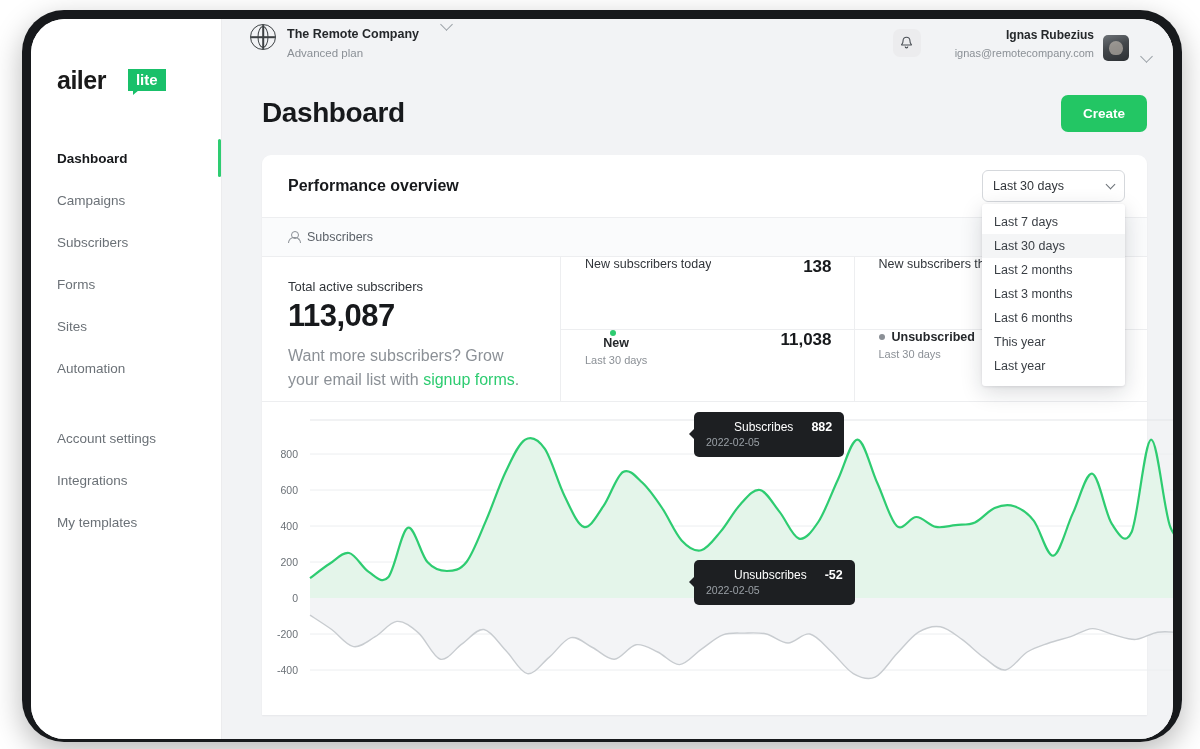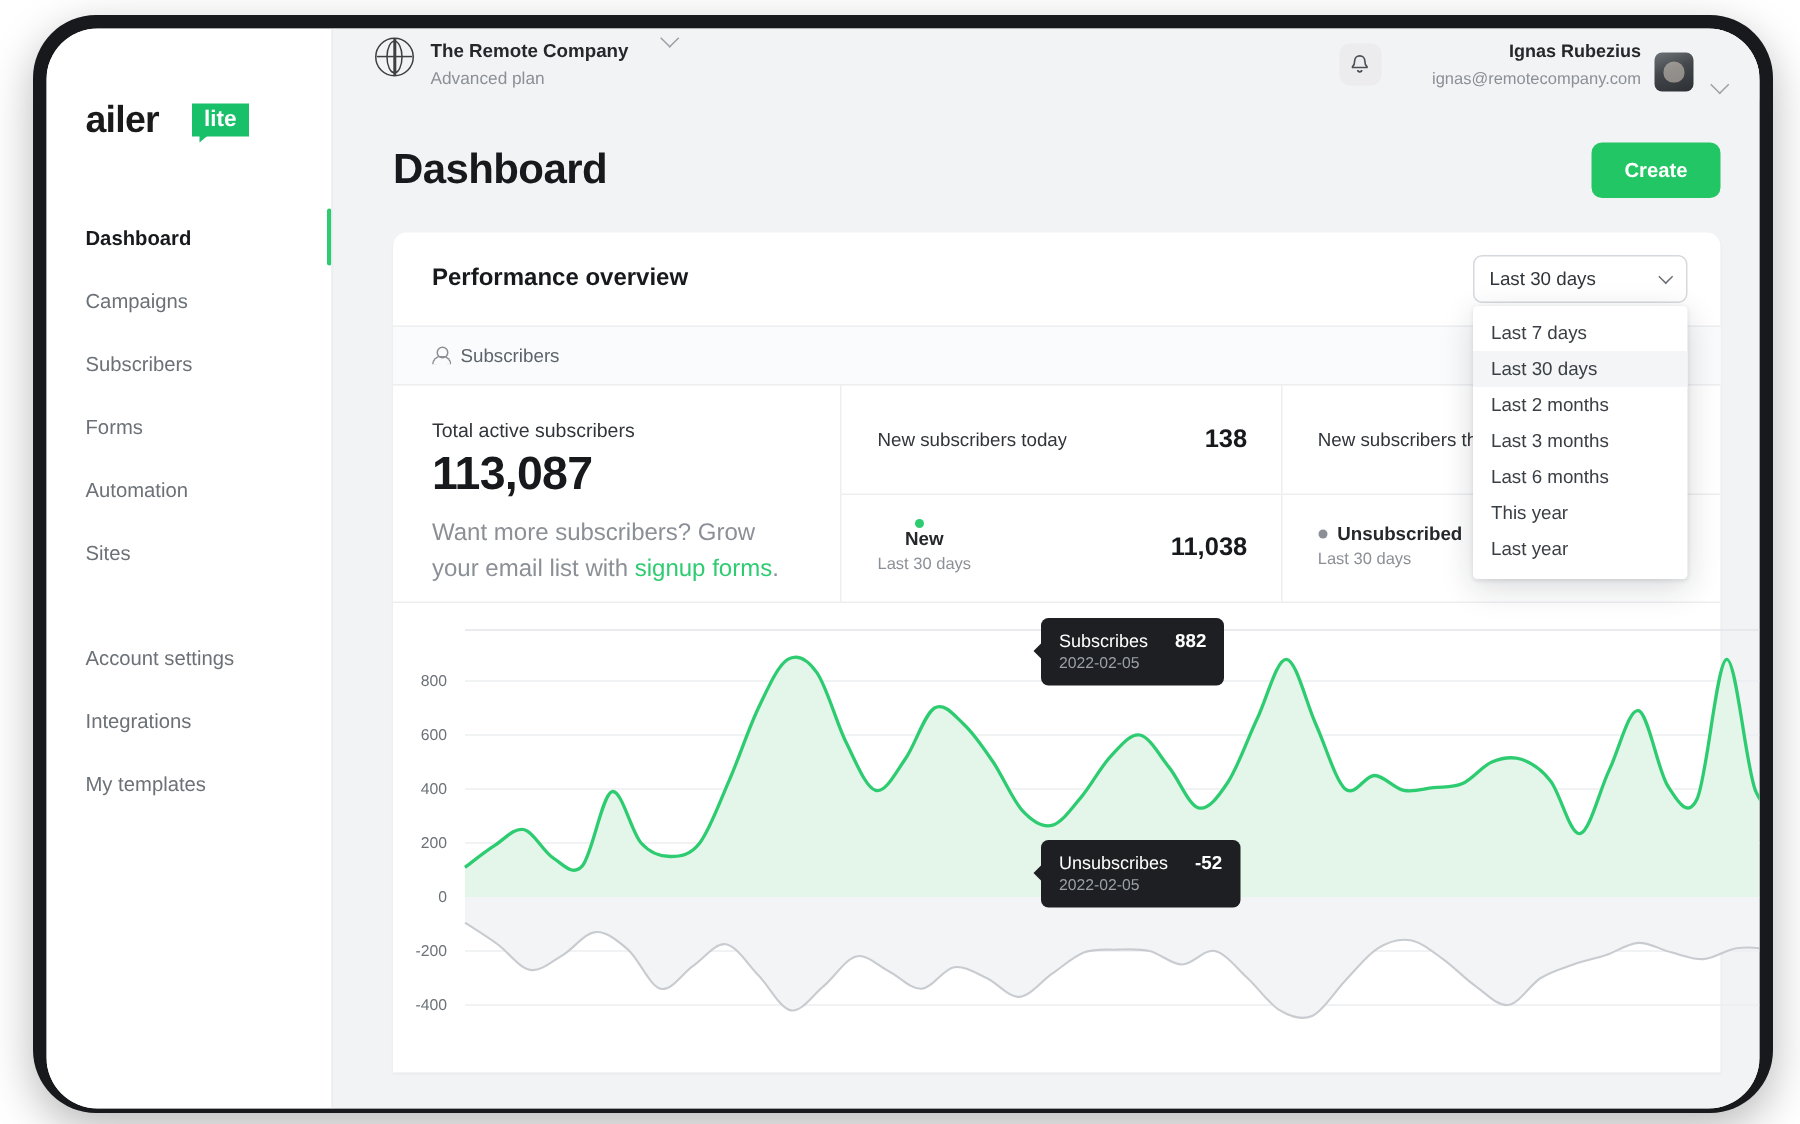--- a/index.html
+++ b/index.html
@@ -271,21 +271,21 @@
   }
   .hint a { color:#2ecc71; text-decoration:none; }
   .stat-cols { display:flex; flex:1 1 auto; }
   .stat-col {
     flex:1 1 0; min-width:0;
     display:flex; flex-direction:column;
   }
   .stat-col + .stat-col { border-left:1px solid #edeef0; }
   .stat-cell {
     flex:1 1 0;
-    display:flex; align-items:center;
+    display:flex; align-items:flex-start;
     padding: 0 22px 0 24px;
   }
   .stat-cell + .stat-cell { border-top: 1px solid #edeef0; }
   .cell-label { font-size: 12.5px; color:#31353a; white-space:nowrap; overflow:hidden; }
   .cell-val { margin-left:auto; font-size:17px; font-weight:700; color:#17191c; }
   .dot { width:6px;height:6px;border-radius:50%;display:inline-block;margin-right:7px; }
   .legend-name { font-size:12.5px; font-weight:700; color:#25282b; }
   .legend-sub { font-size:11px; color:#8b9096; margin-top:2px; }
 
   
@@ -295,21 +295,21 @@
 
   .tooltip {
     position:absolute;
     background:#1d1f22; color:#fff;
     border-radius: 5px;
     padding: 8px 12px 9px 12px;
     min-width: 116px;
     z-index: 20;
   }
   .tt-row { display:flex; align-items:baseline; gap:18px; }
-  .tt-label { font-size: 12px; }
+  .tt-label { font-size: 12px; margin-left: 28px; }
   .tt-val { margin-left:auto; font-size: 12.5px; font-weight:700; }
   .tt-date { font-size: 10.5px; color:#9aa0a6; margin-top:2px; }
   .tt-arrow {
     position:absolute; left:-5px; top: 16px;
     width:0;height:0;
     border-top:6px solid transparent;
     border-bottom:6px solid transparent;
     border-right:6px solid #1d1f22;
   }
 </style>
@@ -333,24 +333,24 @@
       <div class="nav-item">
         <span>Campaigns</span>
       </div>
       <div class="nav-item">
         <span>Subscribers</span>
       </div>
       <div class="nav-item">
         <span>Forms</span>
       </div>
       <div class="nav-item">
+        <span>Sites</span>
+      </div>
+      <div class="nav-item">
         <span>Automation</span>
-      </div>
-      <div class="nav-item">
-        <span>Sites</span>
       </div>
     </nav>
 
     <div class="nav-gap"></div>
 
     <nav class="nav" style="margin-top:0">
       <div class="nav-item">
         <span>Account settings</span>
       </div>
       <div class="nav-item">

